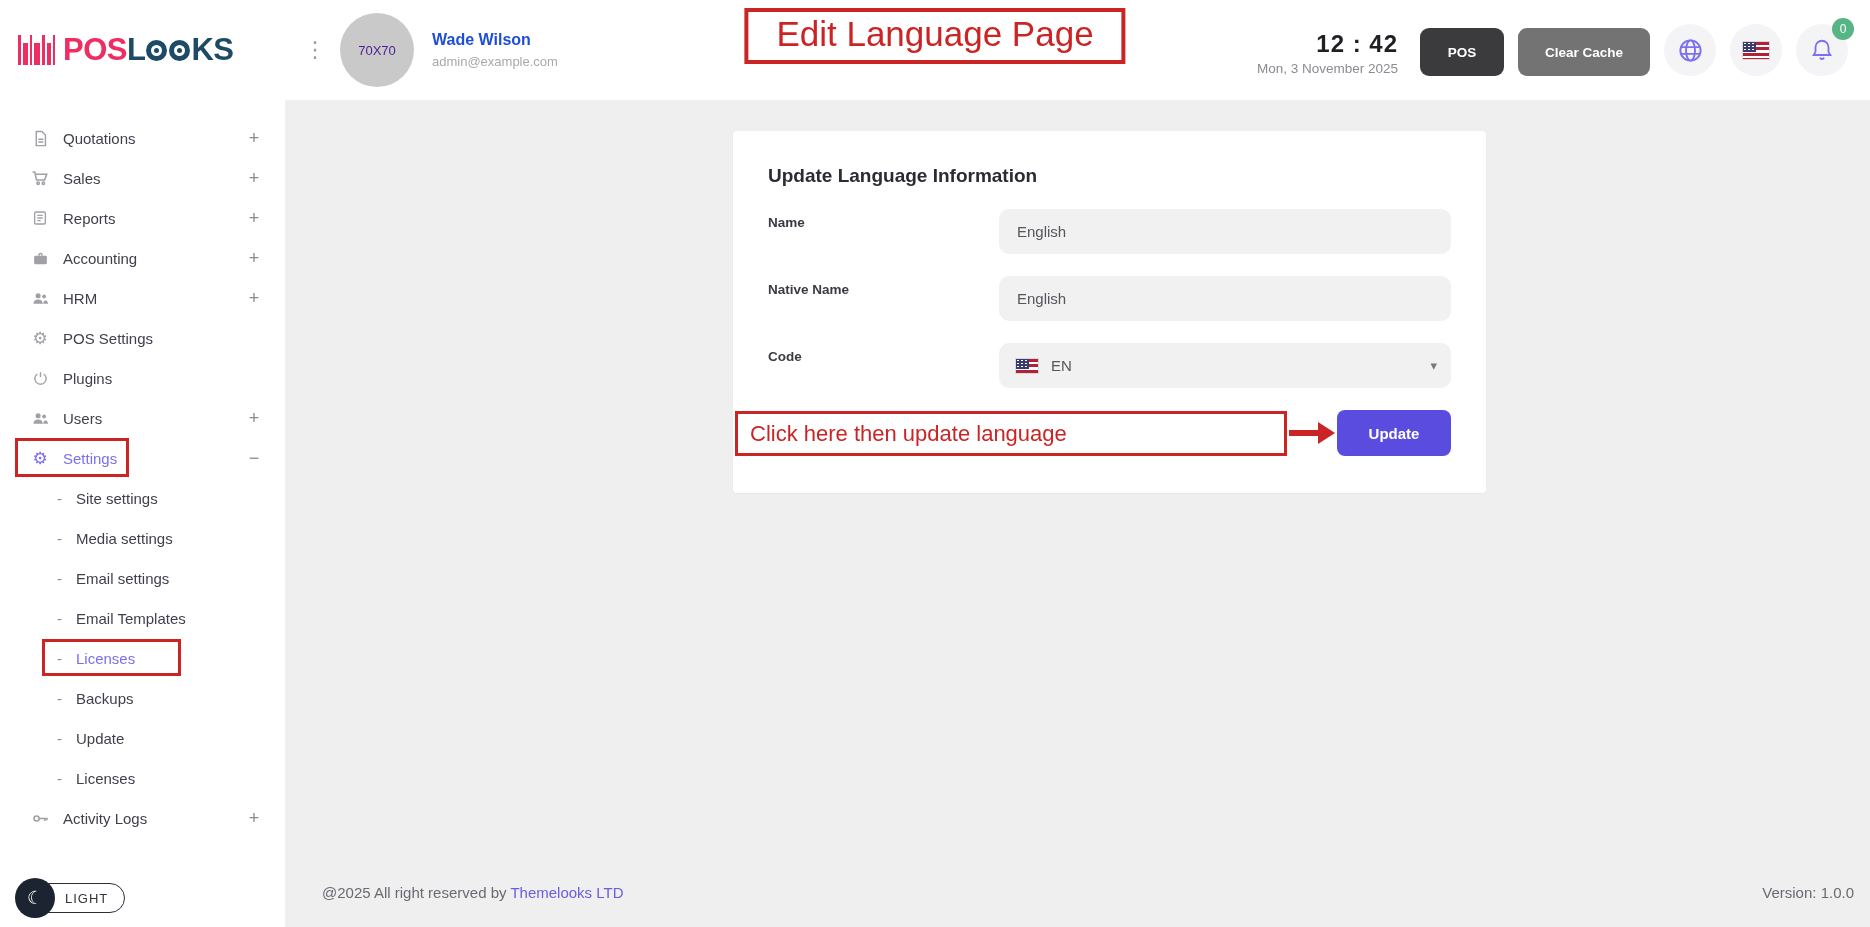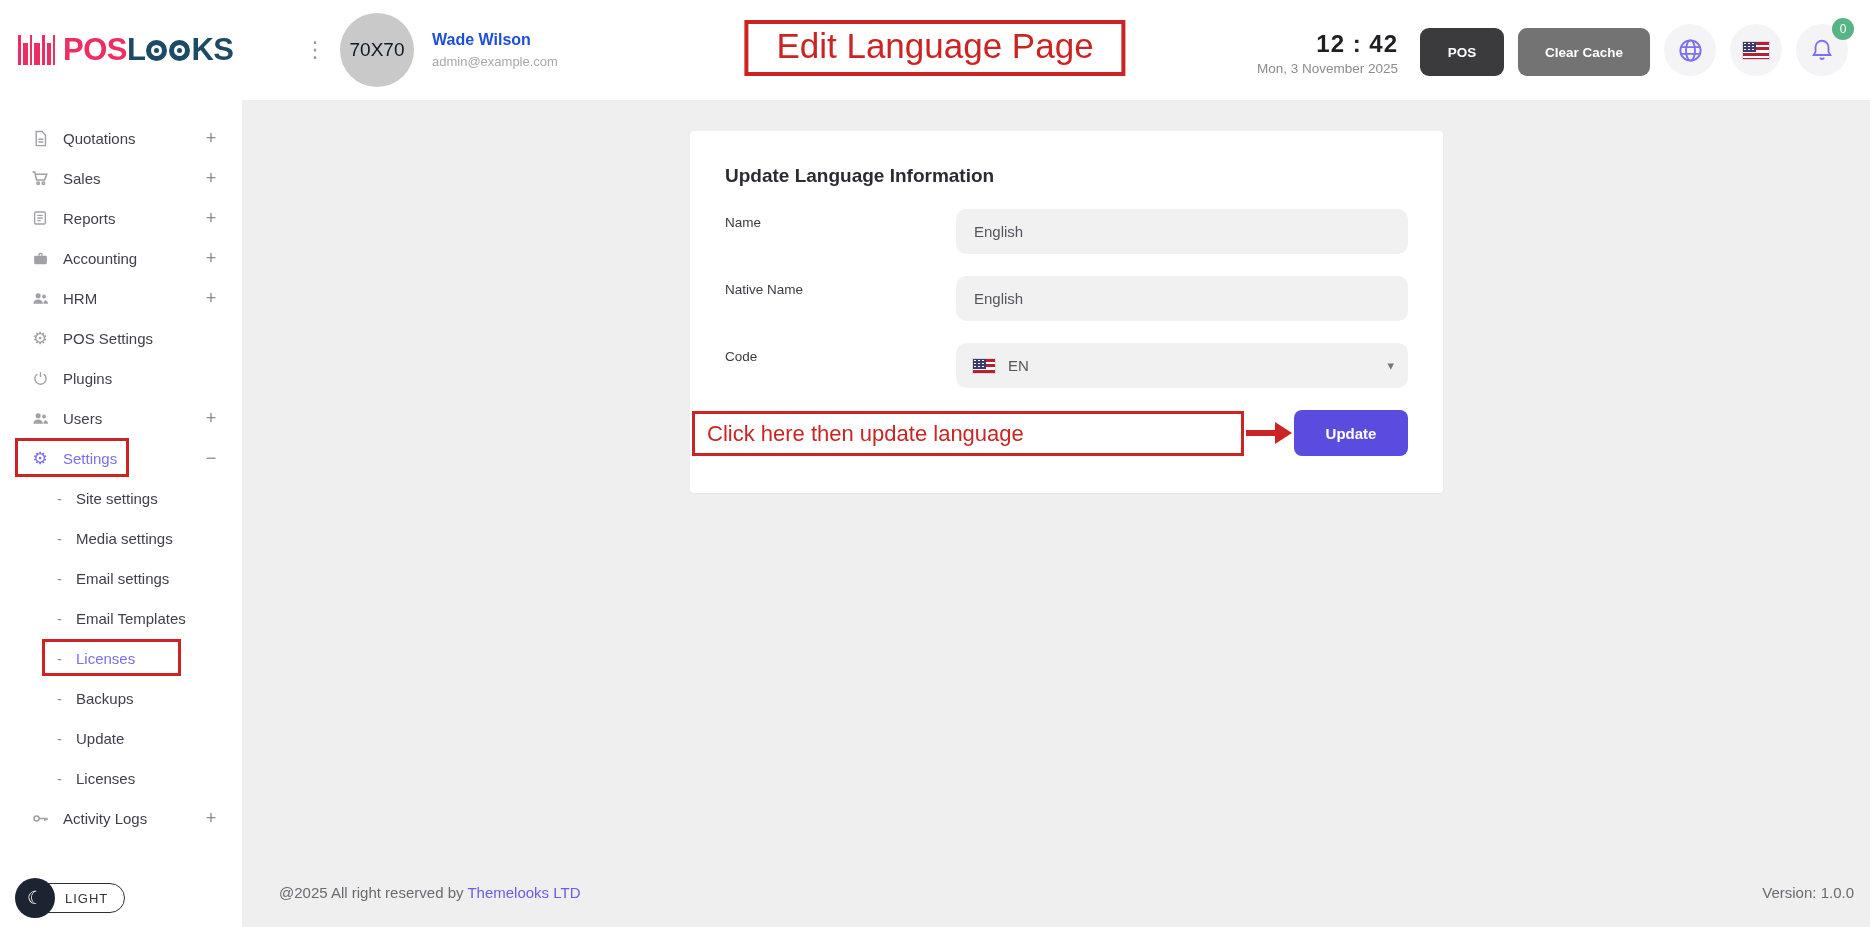--- a/index.html
+++ b/index.html
@@ -12,26 +12,26 @@
   .barcode { display:flex; align-items:flex-end; gap:2px; height:30px; }
   .barcode i { background:#ee2d63; display:block; }
   .b1{width:3px;height:30px}.b2{width:5px;height:22px}.b3{width:2px;height:30px}
   .b4{width:6px;height:22px}.b5{width:3px;height:30px}.b6{width:4px;height:22px}.b7{width:2px;height:30px}
   .logo-text { font-size:31px; font-weight:800; letter-spacing:-0.5px; display:flex; align-items:center; }
   .logo-pos { color:#ee2d63; }
   .logo-looks { color:#1d4b66; display:flex; align-items:center; }
   .ring { width:21px; height:21px; border:5px solid #1d4b66; border-radius:50%; display:inline-block; position:relative; margin:0 1px; }
   .ring::after { content:""; position:absolute; left:50%; top:50%; width:5px; height:5px; margin:-2.5px 0 0 -2.5px; background:#1d4b66; border-radius:50%; }
   .vdots { font-size:22px; color:#9a9aa2; margin:0 14px 0 4px; line-height:1; }
-  .avatar { width:74px; height:74px; border-radius:50%; background:#c9c9c9; color:#0f172a;
-            display:flex; align-items:center; justify-content:center; font-size:19px; }
+  .avatar { width:74px; height:74px; border-radius:50%; background:#c9c9c9; color:#4c1d95;
+            display:flex; align-items:center; justify-content:center; font-size:13px; }
   .userblock { margin-left:18px; }
   .username { font-size:16px; font-weight:700; color:#1d4ed8; }
   .useremail { font-size:13px; color:#a8a8ae; margin-top:5px; }
-  .page-note { position:absolute; left:50%; top:20px; transform:translateX(-50%);
+  .page-note { position:absolute; left:50%; top:8px; transform:translateX(-50%);
                border:4px solid #cb2424; color:#cb2424; font-size:35px; padding:2px 28px 6px;
                white-space:nowrap; background:#fff; }
   .header-right { margin-left:auto; display:flex; align-items:flex-end; gap:14px; padding-right:22px; }
   .clock { text-align:right; margin-right:8px; }
   .clock-time { font-size:24px; font-weight:700; color:#1f1f24; letter-spacing:1px; }
   .clock-date { font-size:13.5px; color:#8b8b92; margin-top:3px; }
   .btn { border:none; border-radius:9px; height:48px; color:#fff; font-weight:700; font-size:13.5px;
          cursor:pointer; font-family:inherit; }
   .btn-pos { background:#3b3b3d; width:84px; }
   .btn-clear { background:#737373; width:132px; }
@@ -40,21 +40,21 @@
   .flag { width:28px; height:19px; position:relative; border:1px solid #d8d8d8;
           background:repeating-linear-gradient(#b22234 0 2.7px, #fff 2.7px 5.4px); }
   .flag::before { content:""; position:absolute; left:0; top:0; width:13px; height:10px; background:#3c3b6e;
                   background-image:radial-gradient(#fff 0.8px, transparent 0.9px); background-size:4px 3px; }
   .flag.small { width:24px; height:16px; }
   .badge { position:absolute; top:-6px; right:-6px; width:22px; height:22px; border-radius:50%;
            background:#57b484; color:#fff; font-size:12px; display:flex; align-items:center; justify-content:center; }
 
   
   .body-row { display:flex; height:827px; }
-  .sidebar { width:242px; background:#ffffff; position:relative; padding-top:18px; flex-shrink:0; }
+  .sidebar { width:285px; background:#ffffff; position:relative; padding-top:18px; flex-shrink:0; }
   .main { flex:1; position:relative; background:#efeff0; }
 
   
   .nav { list-style:none; }
   .nav li { height:40px; display:flex; align-items:center; position:relative; cursor:pointer; }
   .nav .ic { width:20px; margin-left:30px; display:flex; align-items:center; justify-content:center;
              color:#a0a0a6; font-size:17px; }
   .nav .lbl { margin-left:13px; font-size:15px; color:#413e4d; }
   .nav .plus { margin-left:auto; margin-right:24px; color:#8b8b92; font-size:18px; width:14px; text-align:center; }
   .nav li.active .lbl, .nav li.active .ic { color:#7a6ff0; }
@@ -69,21 +69,21 @@
                   border-radius:17px; display:flex; align-items:center; padding-right:16px; cursor:pointer; background:#fff; }
   .moon-circle { width:40px; height:40px; border-radius:50%; background:#1b2430; color:#fff;
                  display:flex; align-items:center; justify-content:center; font-size:18px; margin:-6px 10px -6px -2px; }
   .theme-label { font-size:13px; color:#33333b; letter-spacing:1px; }
 
   
   .card { position:absolute; left:448px; top:31px; width:753px; height:362px; background:#fff;
           border-radius:4px; padding:0 35px; box-shadow:0 1px 2px rgba(0,0,0,0.04); }
   .card-title { font-size:19px; font-weight:700; color:#2b2b33; padding-top:34px; }
   .frow { display:flex; align-items:flex-start; margin-top:22px; }
-  .frow .flabel { width:231px; font-size:13.5px; font-weight:400; color:#3a3a44; padding-top:6px; }
+  .frow .flabel { width:231px; font-size:13.5px; font-weight:700; color:#3a3a44; padding-top:6px; }
   .finput { flex:1; height:45px; background:#f1f1f2; border:none; border-radius:10px; padding:0 18px;
             font-size:15px; color:#55555c; font-family:inherit; }
   .fselect { flex:1; height:45px; background:#f1f1f2; border-radius:10px; display:flex; align-items:center;
              padding:0 14px 0 16px; cursor:pointer; }
   .fselect .sel-val { font-size:15px; color:#55555c; margin-left:12px; }
   .caret { margin-left:auto; color:#77777e; font-size:13px; }
 
   .action-row { display:flex; align-items:center; margin-left:-33px; margin-top:22px; }
   .note2 { border:3px solid #cb2424; color:#cb2424; font-size:22px; height:45px; line-height:39px;
            padding:0 12px; width:552px; white-space:nowrap; overflow:hidden; background:#fff; }

